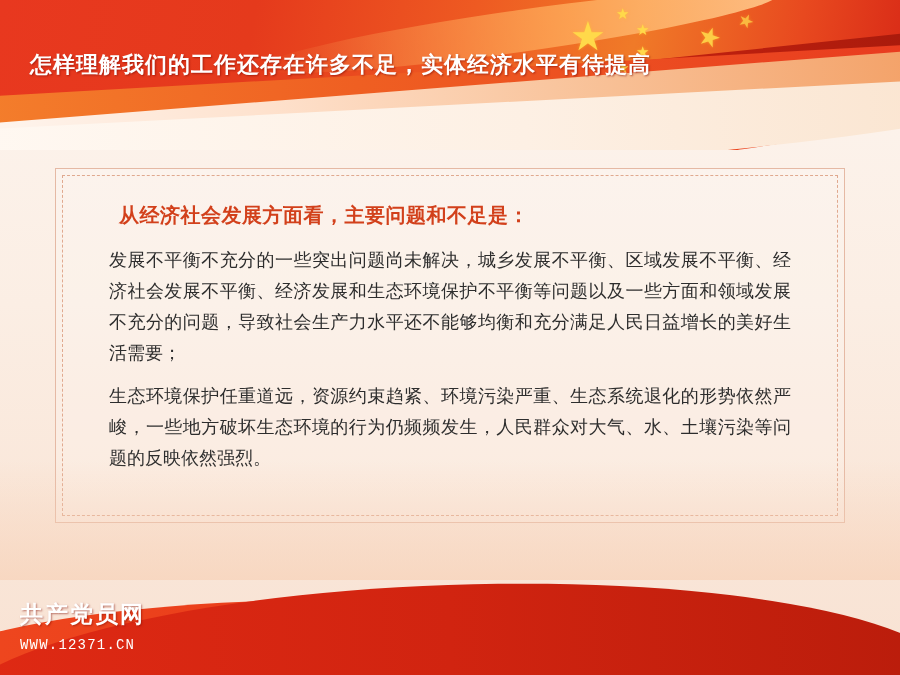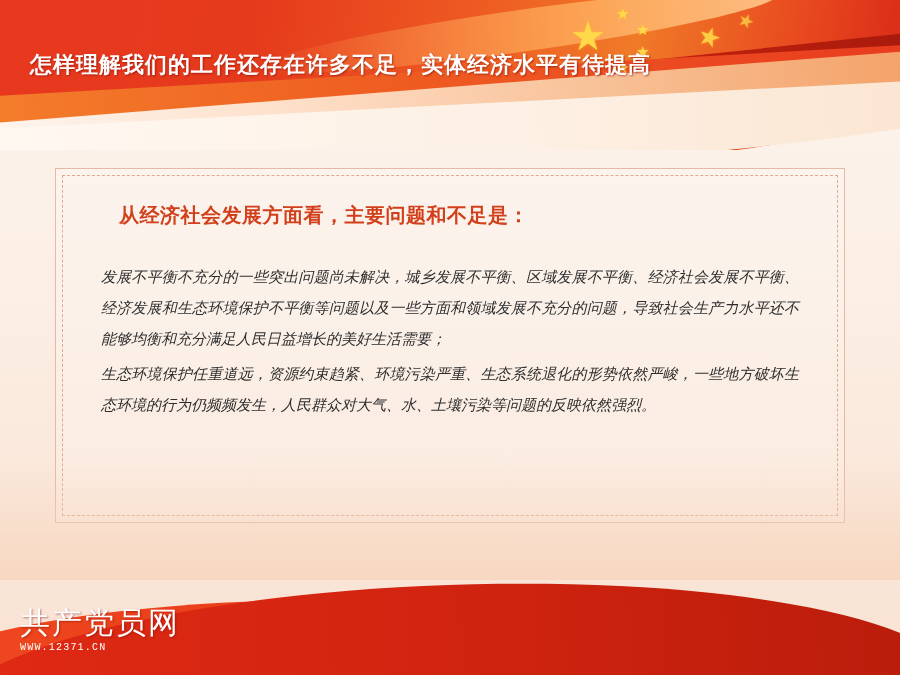--- a/index.html
+++ b/index.html
@@ -124,30 +124,29 @@
     right: 6px; bottom: 6px;
     border: 1px dashed #e0a98f;
     box-sizing: border-box;
     padding: 26px 34px 0 34px;
   }
   .subtitle {
     font-size: 20px;
     font-weight: bold;
     color: #d2401b;
     letter-spacing: .5px;
-    margin: 0 0 32px 22px;
+    margin: 0 0 16px 22px;
   }
   .body-text p {
-    margin: 4px;
-    font-size: 15px;
+    margin: 12px;
+    font-size: 18px;
     line-height: 31px;
     color: #2d2d2d;
     text-align: justify;
     text-justify: inter-ideograph;
-    font-style: italic;
   }
 
   
   .bottom {
     position: absolute;
     left: 0; bottom: 0;
     width: 900px;
     height: 130px;
     overflow: hidden;
   }
@@ -188,30 +187,30 @@
     background: linear-gradient(180deg, rgba(250,225,205,0) 0%, rgba(247,211,186,.75) 100%);
   }
 
   
   .logo {
     position: absolute;
     left: 20px; bottom: 22px;
     color: #ffffff;
   }
   .logo .mark {
-    font-size: 30px;
-    font-weight: normal;
+    font-size: 23px;
+    font-weight: bold;
     letter-spacing: 2px;
     text-shadow: 1px 1px 2px rgba(130,10,0,.5);
     line-height: 1.1;
   }
   .logo .url {
-    font-size: 10px;
+    font-size: 14px;
     letter-spacing: 1.2px;
-    margin-top: 3px;
+    margin-top: 10px;
     font-family: "Liberation Mono", monospace;
   }
 </style>
 </head>
 <body>
 
 <div class="slide">
 
   <div class="topband">
     <div class="sky"></div>

